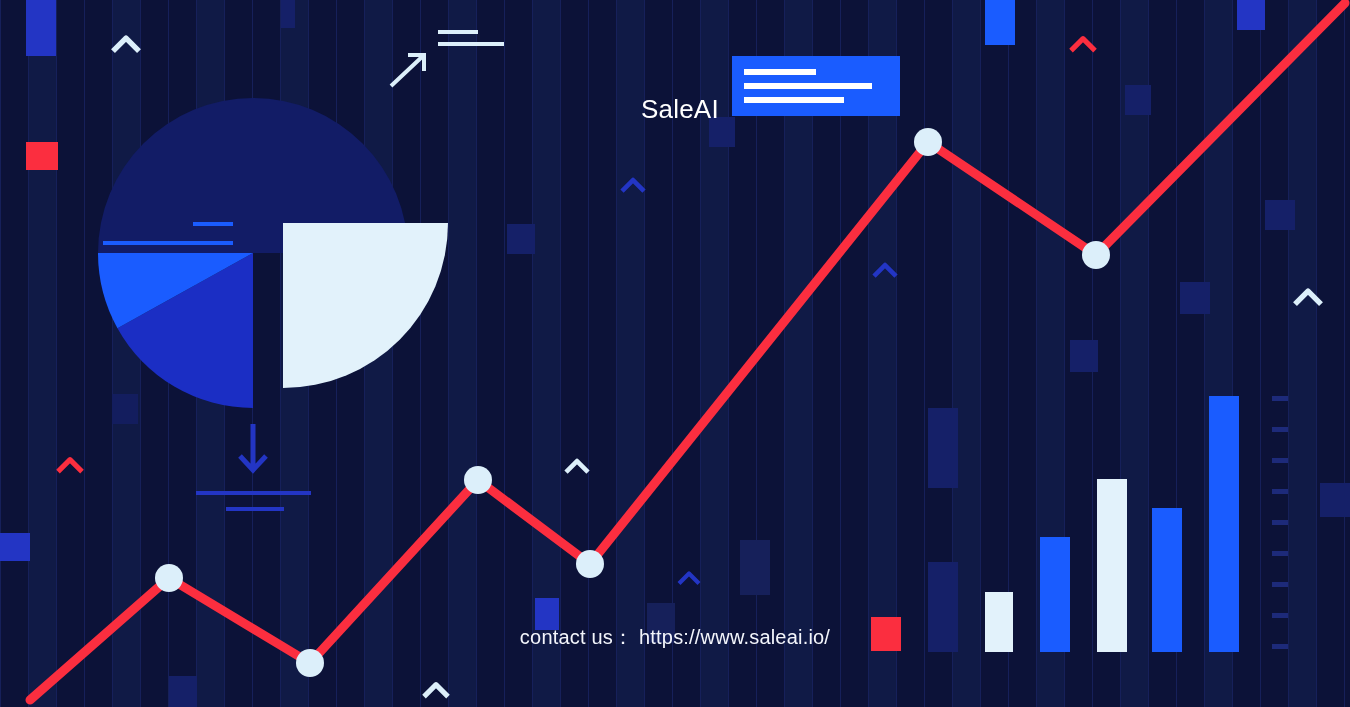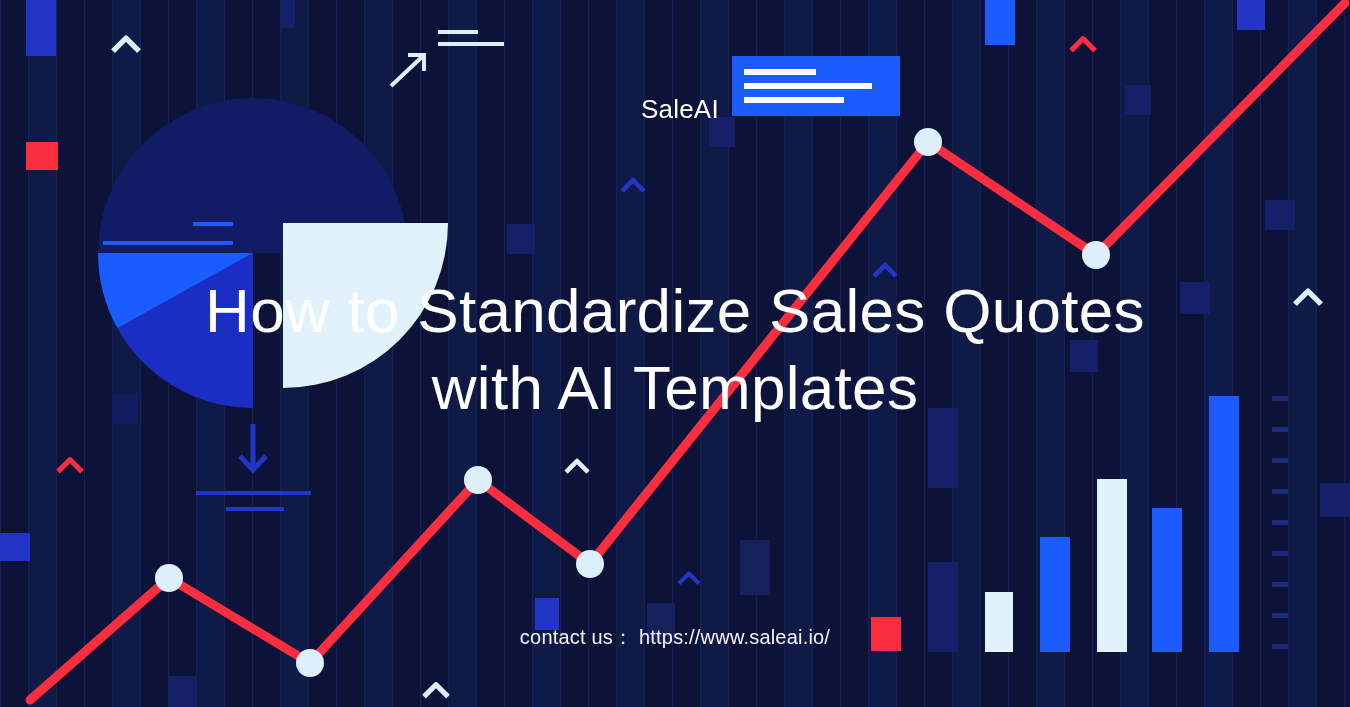--- a/index.html
+++ b/index.html
@@ -219,18 +219,16 @@
         <path d="M 1295 304.15 L 1308 291.15 L 1321 304.15" stroke="#dceffa" stroke-width="5.46" fill="none" stroke-linejoin="round" stroke-linecap="butt"></path>
         <path d="M 58 471.6 L 70 459.6 L 82 471.6" stroke="#fb2e3f" stroke-width="5.04" fill="none" stroke-linejoin="round" stroke-linecap="butt"></path>
         <path d="M 566 472.05 L 577 461.05 L 588 472.05" stroke="#dceffa" stroke-width="4.62" fill="none" stroke-linejoin="round" stroke-linecap="butt"></path>
         <path d="M 679 583.5 L 689 573.5 L 699 583.5" stroke="#2335c4" stroke-width="4.2" fill="none" stroke-linejoin="round" stroke-linecap="butt"></path>
         <path d="M 424 696.6 L 436 684.6 L 448 696.6" stroke="#dceffa" stroke-width="5.04" fill="none" stroke-linejoin="round" stroke-linecap="butt"></path>
       </g>
   </svg>
 
   <div class="brand">SaleAI</div>
 
-  <div class="headline">How to Standardize Sales Quotes
-with AI Templates</div>
 
   <div class="contact">contact us： https://www.saleai.io/</div>
 
 </div>
 
 </body></html>

